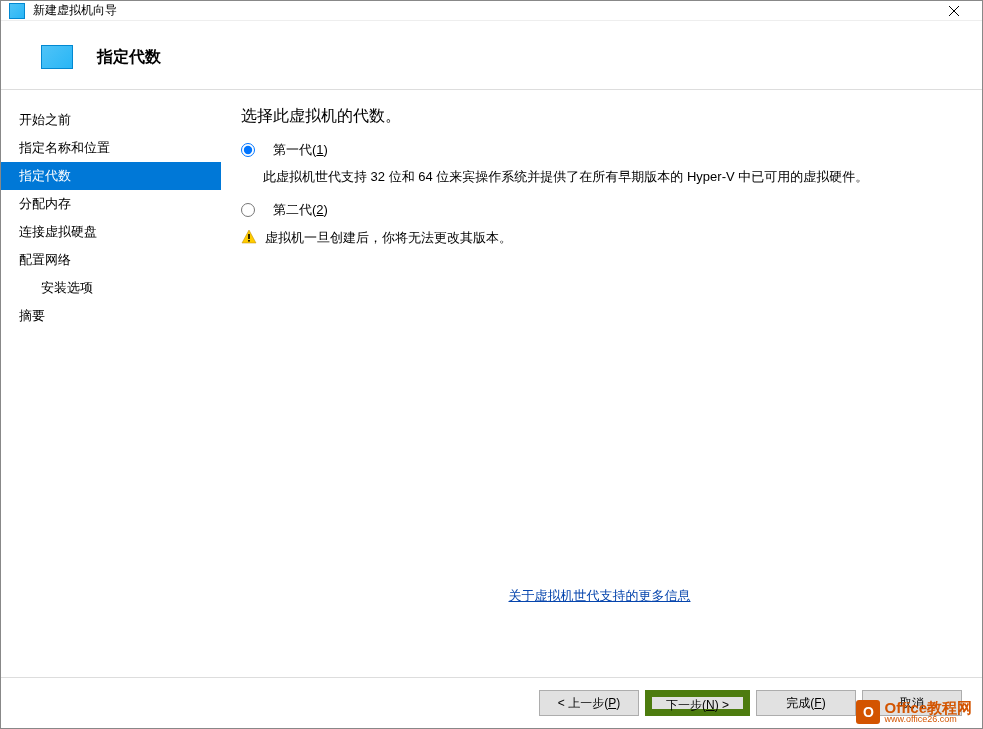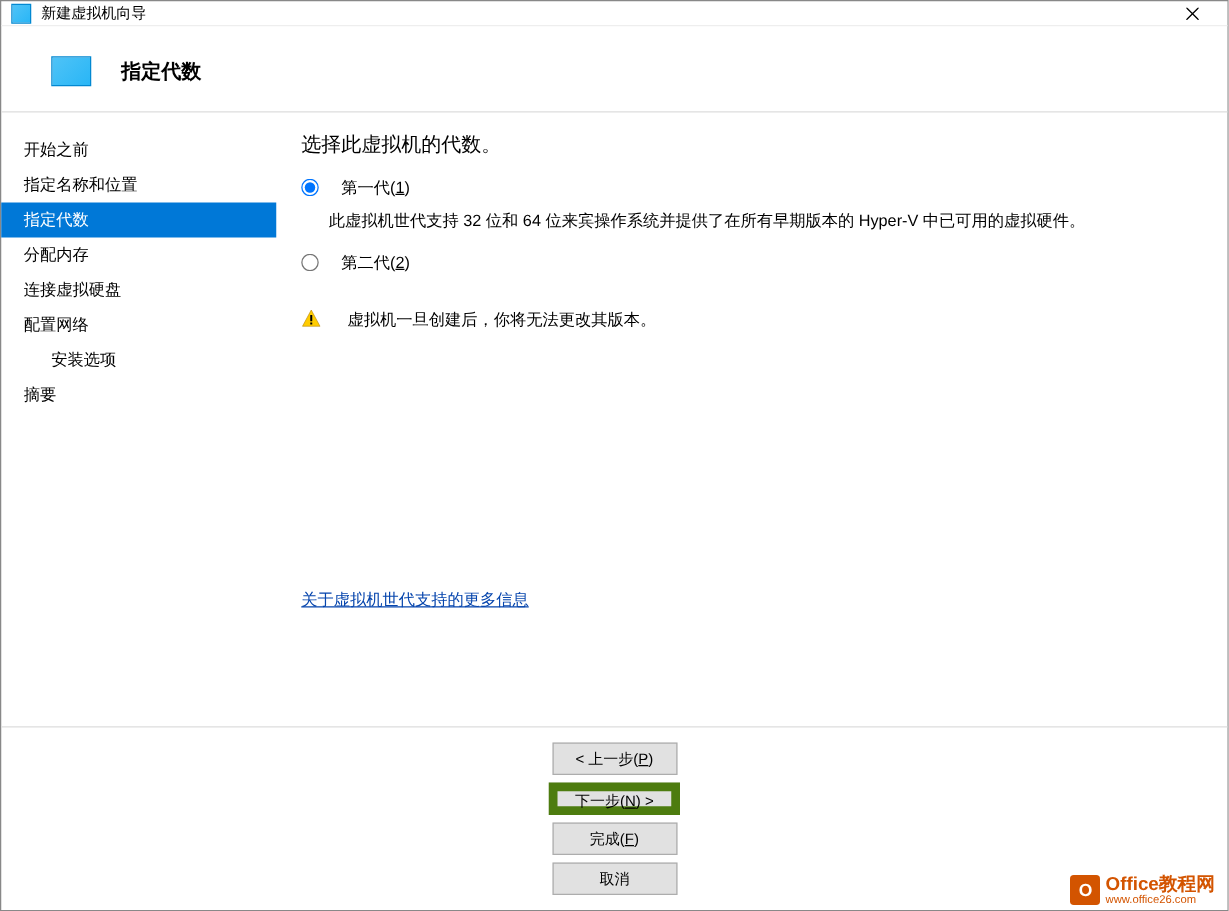--- a/index.html
+++ b/index.html
@@ -17,26 +17,26 @@
     .sidebar { width: 220px; padding: 16px 0 0 0; }
     .sidebar-item { padding: 5px 18px; font-size: 13px; color: #000; cursor: pointer; }
     .sidebar-item.sub { padding-left: 40px; }
     .sidebar-item.selected { background: #0078d7; color: #fff; }
     .content { flex: 1; padding: 16px 24px 0 20px; display: flex; flex-direction: column; }
     .prompt { font-size: 16px; margin-bottom: 14px; }
     .radio-row { display: flex; align-items: center; gap: 18px; margin-bottom: 4px; }
     .radio-row input[type=radio] { width: 14px; height: 14px; }
     .radio-label { font-size: 13px; }
     .radio-desc { font-size: 13px; margin: 4px 0 14px 22px; line-height: 1.5; }
-    .warning-row { display: flex; align-items: flex-start; gap: 21px; margin-top: 24px; font-family: Liberation Serif, serif; }
+    .warning-row { display: flex; align-items: flex-start; gap: 8px; margin-top: 6px; font-family: Liberation Serif, serif; }
     .warn-icon { width: 16px; height: 16px; flex-shrink: 0; }
     .warn-text { font-size: 13px; }
-    .link-area { margin-top: auto; margin-bottom: 92px; }
+    .link-area { margin-top: auto; margin-bottom: 72px; text-align: center; }
     .link { color: #0645ad; text-decoration: underline; font-size: 13px; cursor: pointer; }
-    .footer { border-top: 1px solid #ddd; padding: 12px 20px; display: flex; justify-content: flex-end; gap: 6px; align-items: center; position: relative; flex-direction: column; }
+    .footer { border-top: 1px solid #ddd; padding: 12px 20px; display: flex; justify-content: flex-end; gap: 6px; align-items: center; position: relative; }
     .btn { min-width: 100px; height: 26px; padding: 0 14px; font-size: 12px; background: #e1e1e1; border: 1px solid #adadad; cursor: pointer; }
     .btn.default { border: 7px solid #4d7c0f; }
     .watermark { position: absolute; right: 10px; bottom: 4px; display: flex; align-items: center; gap: 4px; pointer-events: none; }
     .wm-icon { width: 24px; height: 24px; background: #d35400; border-radius: 3px; display: flex; align-items: center; justify-content: center; color: #fff; font-weight: bold; font-size: 14px; }
     .wm-text { display: flex; flex-direction: column; line-height: 1; }
     .wm-big { color: #d35400; font-weight: bold; font-size: 15px; }
     .wm-small { color: #d35400; font-size: 9px; }
     u.key { text-decoration: underline; }
   </style>
 </head>

